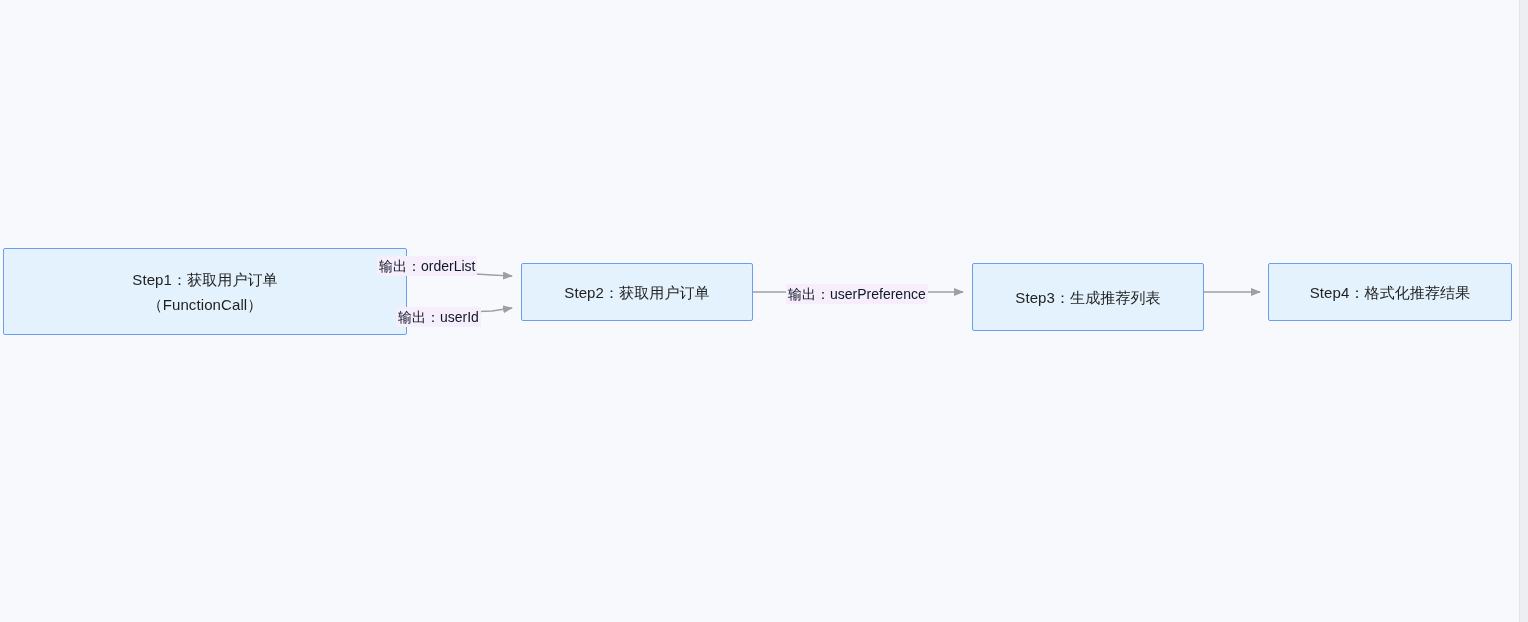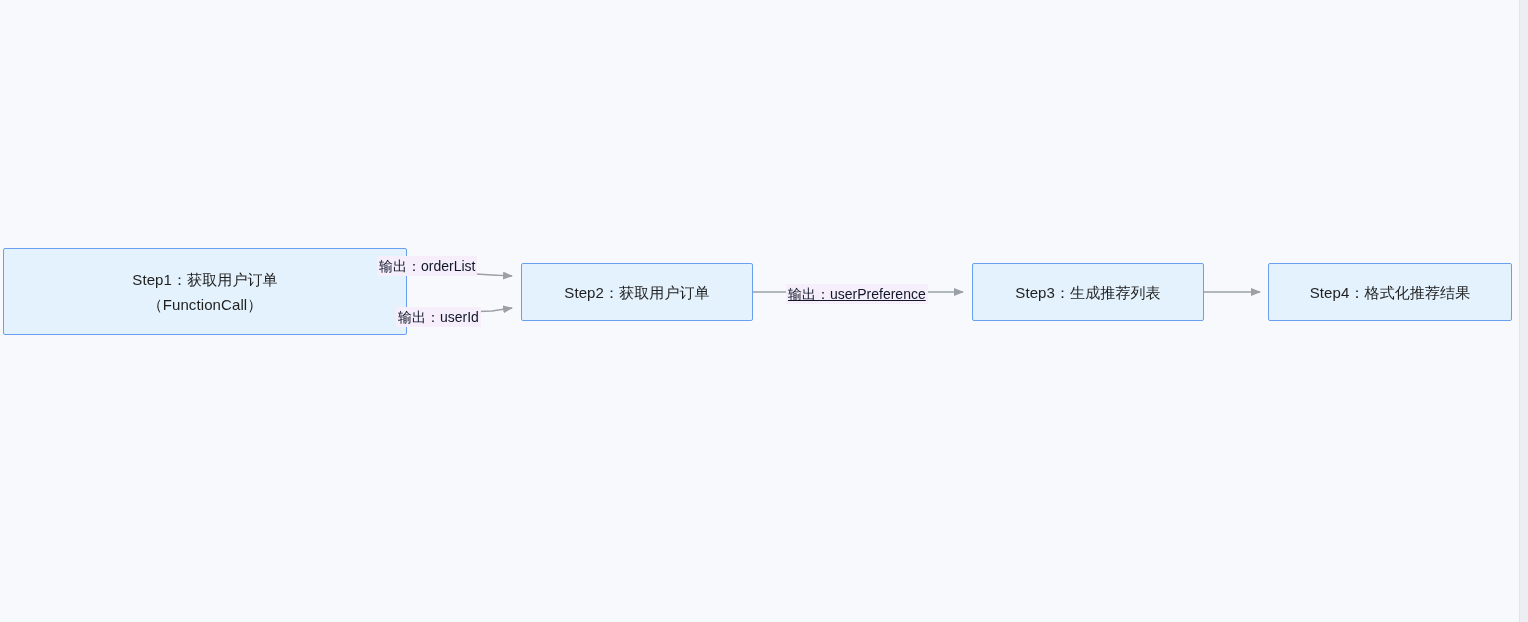--- a/index.html
+++ b/index.html
@@ -108,29 +108,29 @@
 
   <div class="flow-node" style="left:3px; top:248px; width:404px; height:87px;">
     <span class="node-label">Step1：获取用户订单
 （FunctionCall）</span>
   </div>
 
   <div class="flow-node" style="left:521px; top:263px; width:232px; height:58px;">
     <span class="node-label">Step2：获取用户订单</span>
   </div>
 
-  <div class="flow-node" style="left:972px; top:263px; width:232px; height:58px;">
+  <div class="flow-node" style="left:972px; top:263px; width:232px; height:68px;">
     <span class="node-label">Step3：生成推荐列表</span>
   </div>
 
   <div class="flow-node" style="left:1268px; top:263px; width:244px; height:58px;">
     <span class="node-label">Step4：格式化推荐结果</span>
   </div>
 
   <div class="edge-label" style="left:377px; top:256px;">输出：orderList</div>
 
   <div class="edge-label" style="left:396px; top:307px;">输出：userId</div>
 
-  <div class="edge-label" style="left:786px; top:284px;text-decoration:underline;">输出：userPreference</div>
+  <div class="edge-label" style="left:786px; top:284px;">输出：userPreference</div>
 
 </div>
 
 <div class="scrollbar-track"></div>
 
 </body></html>

